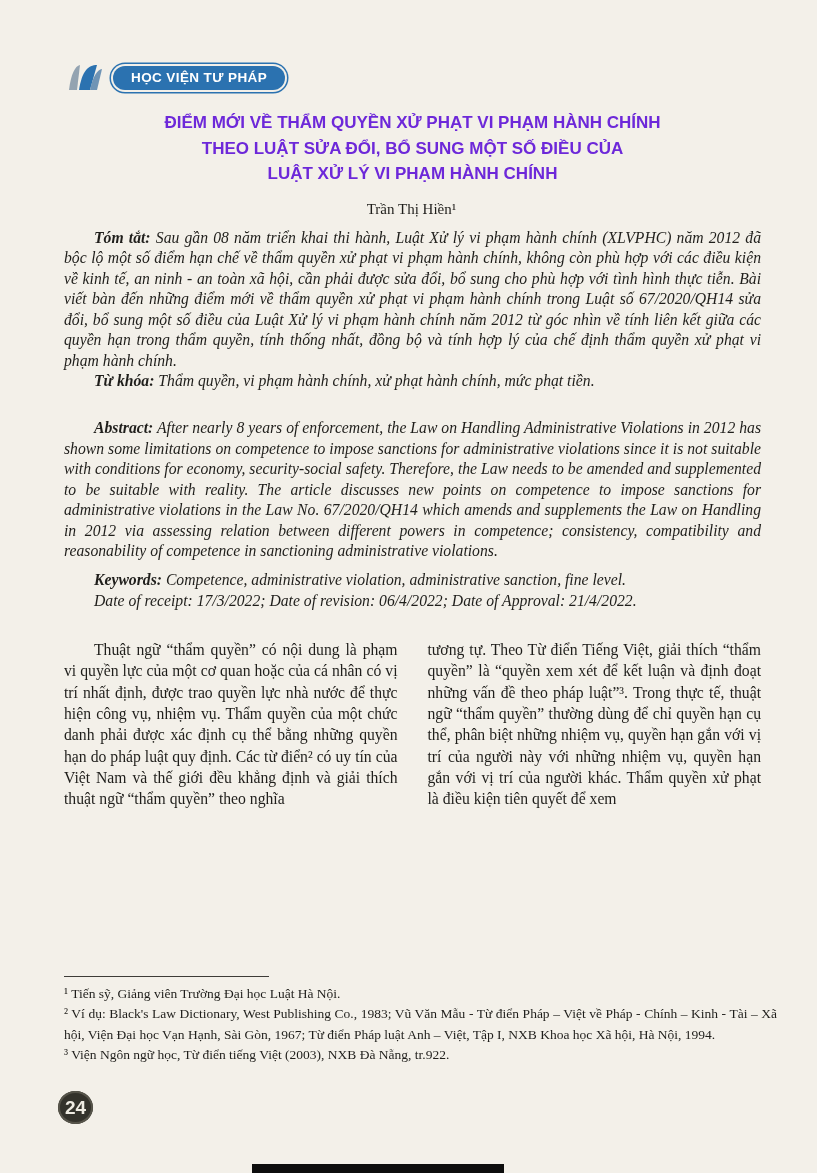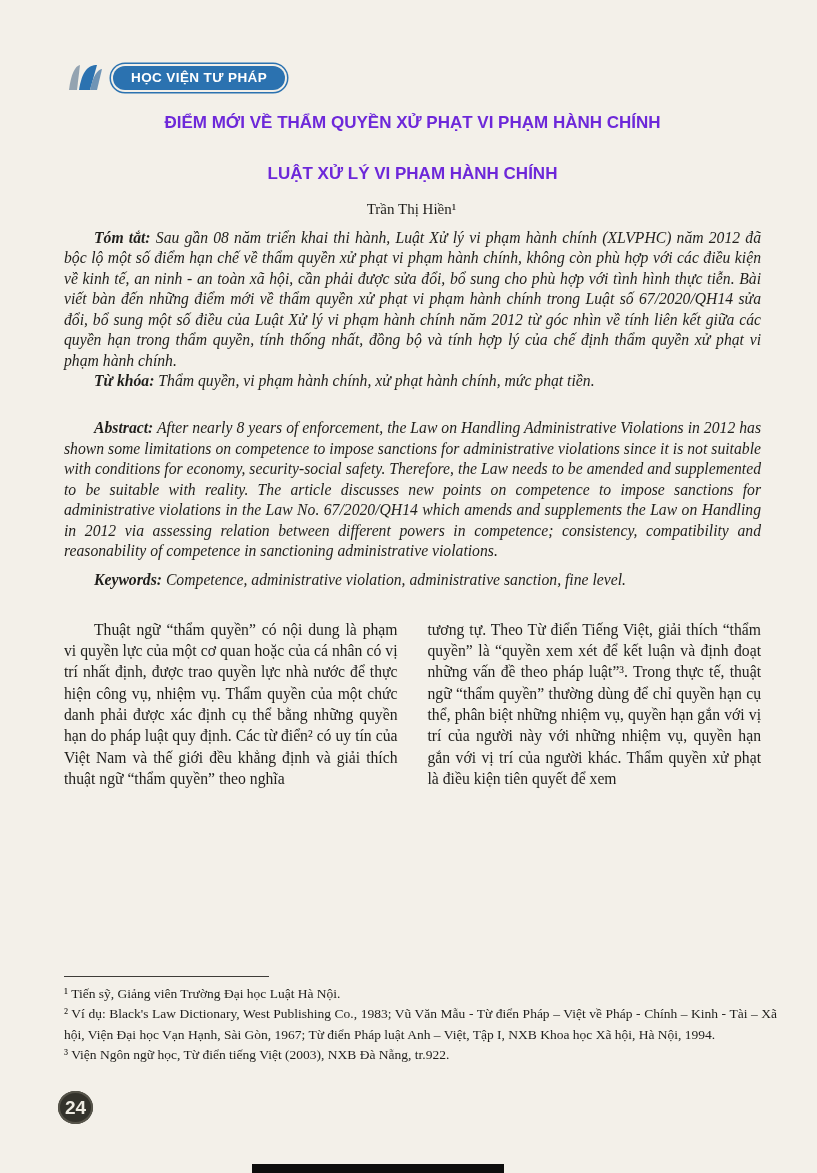--- a/index.html
+++ b/index.html
@@ -128,21 +128,21 @@
           <path d="M5 28 C7 12 11 4 16 3 L13 28 Z" fill="#93a3b1"></path>
           <path d="M15 28 C18 9 24 3 33 3 L26 28 Z" fill="#2b72b0"></path>
           <path d="M26 28 C29 14 33 8 38 7 L33 28 Z" fill="#6f94b5"></path>
         </svg>
       </span>
       <span class="org-badge">HỌC VIỆN TƯ PHÁP</span>
     </div>
 
     <h1 class="title">
       <span>ĐIỂM MỚI VỀ THẨM QUYỀN XỬ PHẠT VI PHẠM HÀNH CHÍNH</span><br>
-      <br>
+      <span>THEO LUẬT SỬA ĐỔI, BỔ SUNG MỘT SỐ ĐIỀU CỦA</span><br>
       <span>LUẬT XỬ LÝ VI PHẠM HÀNH CHÍNH</span>
     </h1>
 
     <div class="author">Trần Thị Hiền¹</div>
 
     <p class="para indent italic">
       <span class="lbl">Tóm tắt:</span>
       <span> Sau gần 08 năm triển khai thi hành, Luật Xử lý vi phạm hành chính (XLVPHC) năm 2012 đã bộc lộ một số điểm hạn chế về thẩm quyền xử phạt vi phạm hành chính, không còn phù hợp với các điều kiện về kinh tế, an ninh - an toàn xã hội, cần phải được sửa đổi, bổ sung cho phù hợp với tình hình thực tiễn. Bài viết bàn đến những điểm mới về thẩm quyền xử phạt vi phạm hành chính trong Luật số 67/2020/QH14 sửa đổi, bổ sung một số điều của Luật Xử lý vi phạm hành chính năm 2012 từ góc nhìn về tính liên kết giữa các quyền hạn trong thẩm quyền, tính thống nhất, đồng bộ và tính hợp lý của chế định thẩm quyền xử phạt vi phạm hành chính.</span>
     </p>
 
@@ -155,20 +155,21 @@
     <p class="para indent italic gap-lg">
       <span class="lbl">Abstract:</span>
       <span> After nearly 8 years of enforcement, the Law on Handling Administrative Violations in 2012 has shown some limitations on competence to impose sanctions for administrative violations since it is not suitable with conditions for economy, security-social safety. Therefore, the Law needs to be amended and supplemented to be suitable with reality. The article discusses new points on competence to impose sanctions for administrative violations in the Law No. 67/2020/QH14 which amends and supplements the Law on Handling in 2012 via assessing relation between different powers in competence; consistency, compatibility and reasonability of competence in sanctioning administrative violations.</span>
     </p>
 
     <p class="para indent italic gap-md">
       <span class="lbl">Keywords:</span>
       <span> Competence, administrative violation, administrative sanction, fine level.</span>
     </p>
 
+    <p class="para indent italic">Date of receipt: 17/3/2022; Date of revision: 06/4/2022; Date of Approval: 21/4/2022.</p>
 
     <div class="columns">
       <div class="col">
         <p class="para indent">Thuật ngữ “thẩm quyền” có nội dung là phạm vi quyền lực của một cơ quan hoặc của cá nhân có vị trí nhất định, được trao quyền lực nhà nước để thực hiện công vụ, nhiệm vụ. Thẩm quyền của một chức danh phải được xác định cụ thể bằng những quyền hạn do pháp luật quy định. Các từ điển² có uy tín của Việt Nam và thế giới đều khẳng định và giải thích thuật ngữ “thẩm quyền” theo nghĩa</p>
       </div>
       <div class="col">
         <p class="para">tương tự. Theo Từ điển Tiếng Việt, giải thích “thẩm quyền” là “quyền xem xét để kết luận và định đoạt những vấn đề theo pháp luật”³. Trong thực tế, thuật ngữ “thẩm quyền” thường dùng để chỉ quyền hạn cụ thể, phân biệt những nhiệm vụ, quyền hạn gắn với vị trí của người này với những nhiệm vụ, quyền hạn gắn với vị trí của người khác. Thẩm quyền xử phạt là điều kiện tiên quyết để xem</p>
       </div>
     </div>
 

